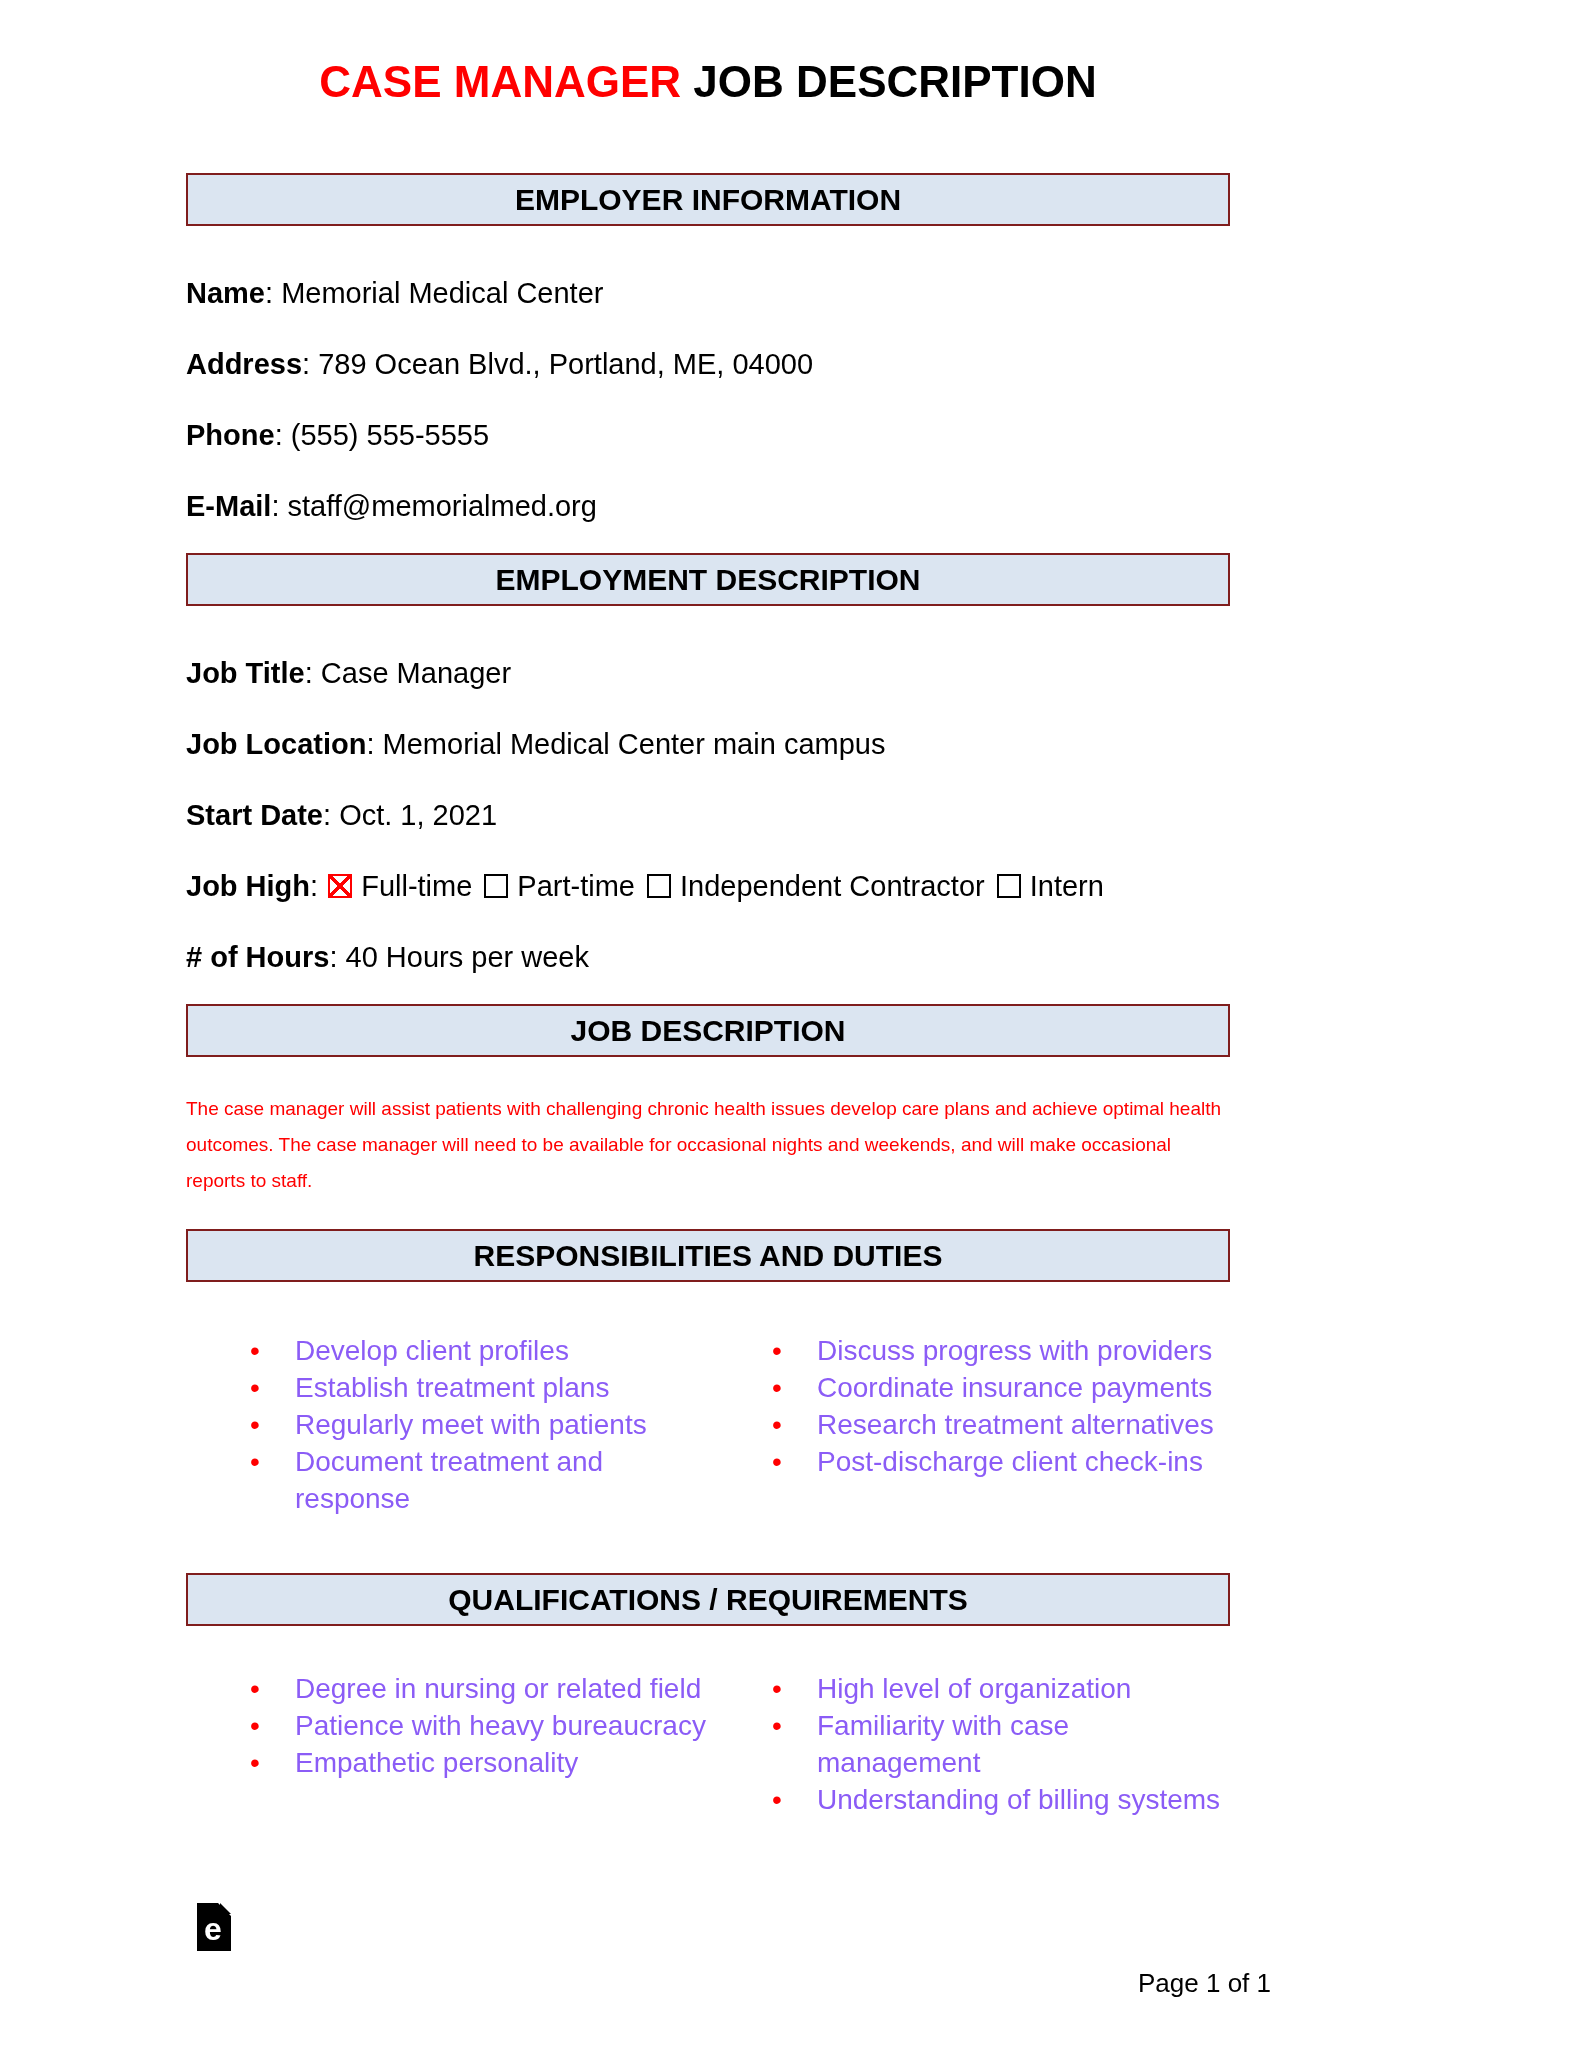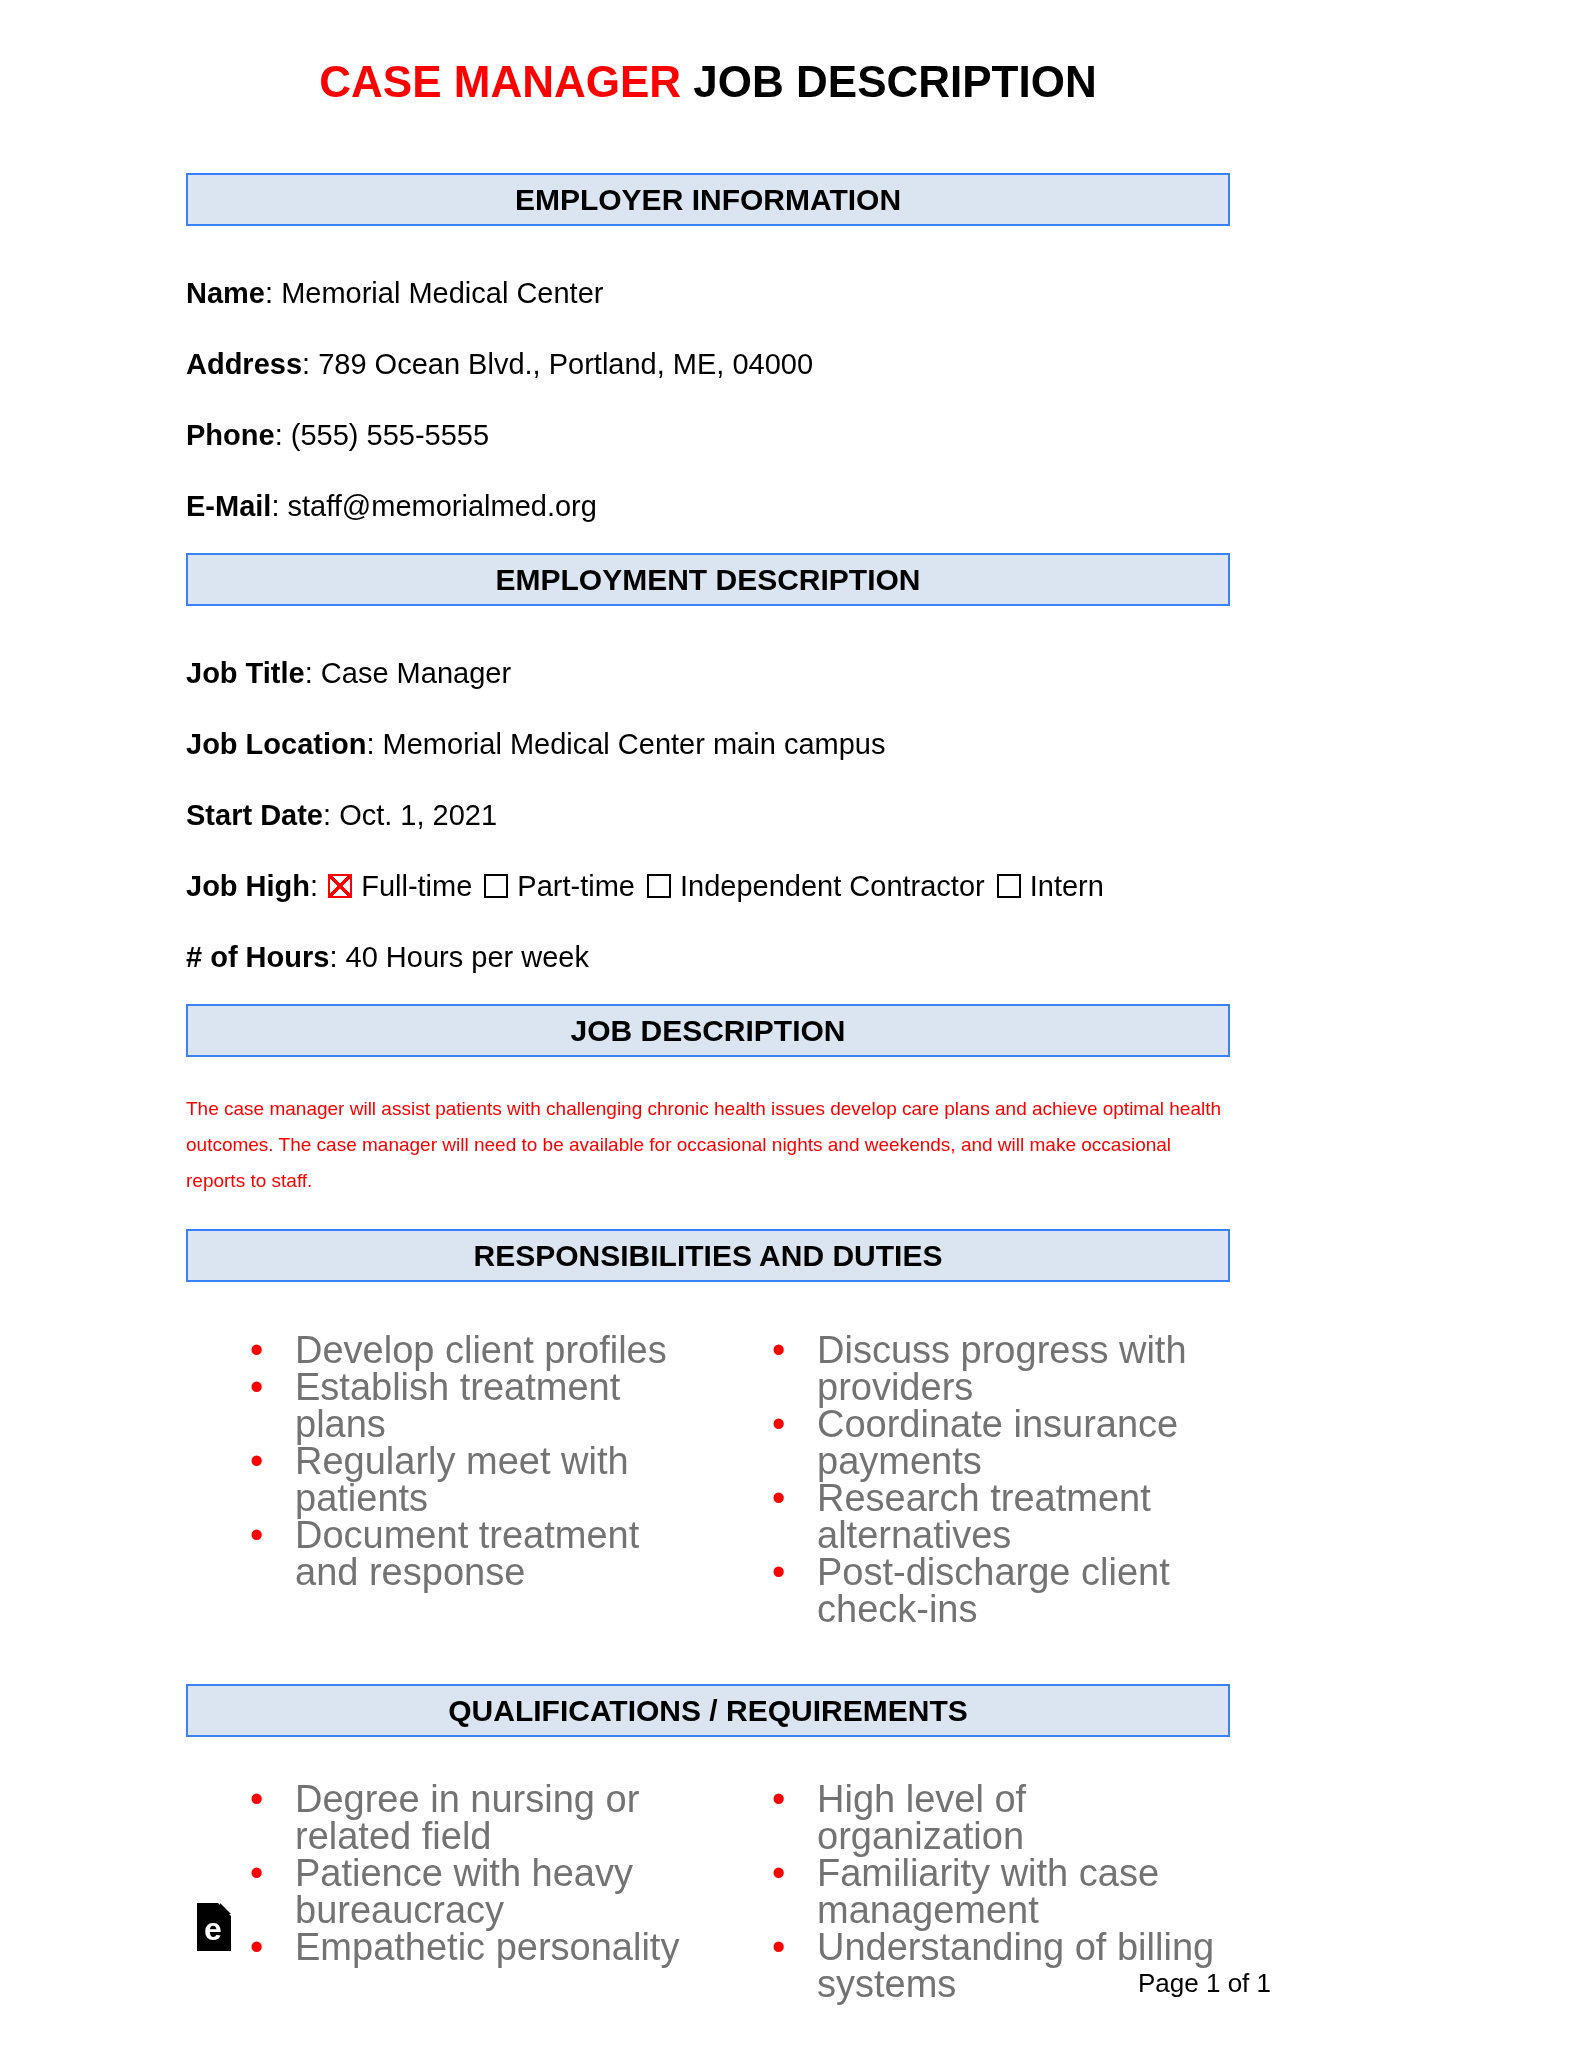--- a/index.html
+++ b/index.html
@@ -21,21 +21,21 @@
     font-size: 44px;
     font-weight: bold;
     line-height: 52px;
     white-space: nowrap;
   }
   .doc-title .red { color: #ff0000; }
 
   .bar {
     height: 53px;
     background: #dbe5f1;
-    border: 2px solid #3b82f6;
+    border: 2px solid #7f1d1d;
     display: flex;
     align-items: center;
     justify-content: center;
     font-weight: bold;
     font-size: 30px;
   }
   .bar.m1 { margin-top: 65px; }
   .bar.m2 { margin-top: 30px; }
   .bar.m3 { margin-top: 30px; }
   .bar.m4 { margin-top: 30px; }
@@ -73,22 +73,22 @@
     line-height: 36px;
   }
 
   .cols { display: flex; }
   .cols.resp  { margin-top: 50px; }
   .cols.qual  { margin-top: 44px; }
   .col { width: 50%; }
   .col ul {
     margin: 0; padding: 0;
     list-style: none;
-    color: #737373;
-    font-size: 38px;
+    color: #8b5cf6;
+    font-size: 28px;
   }
   .col li {
     position: relative;
     padding-left: 109px;
     line-height: 37px;
   }
   .col li::before {
     content: "\2022";
     position: absolute;
     left: 64px;

